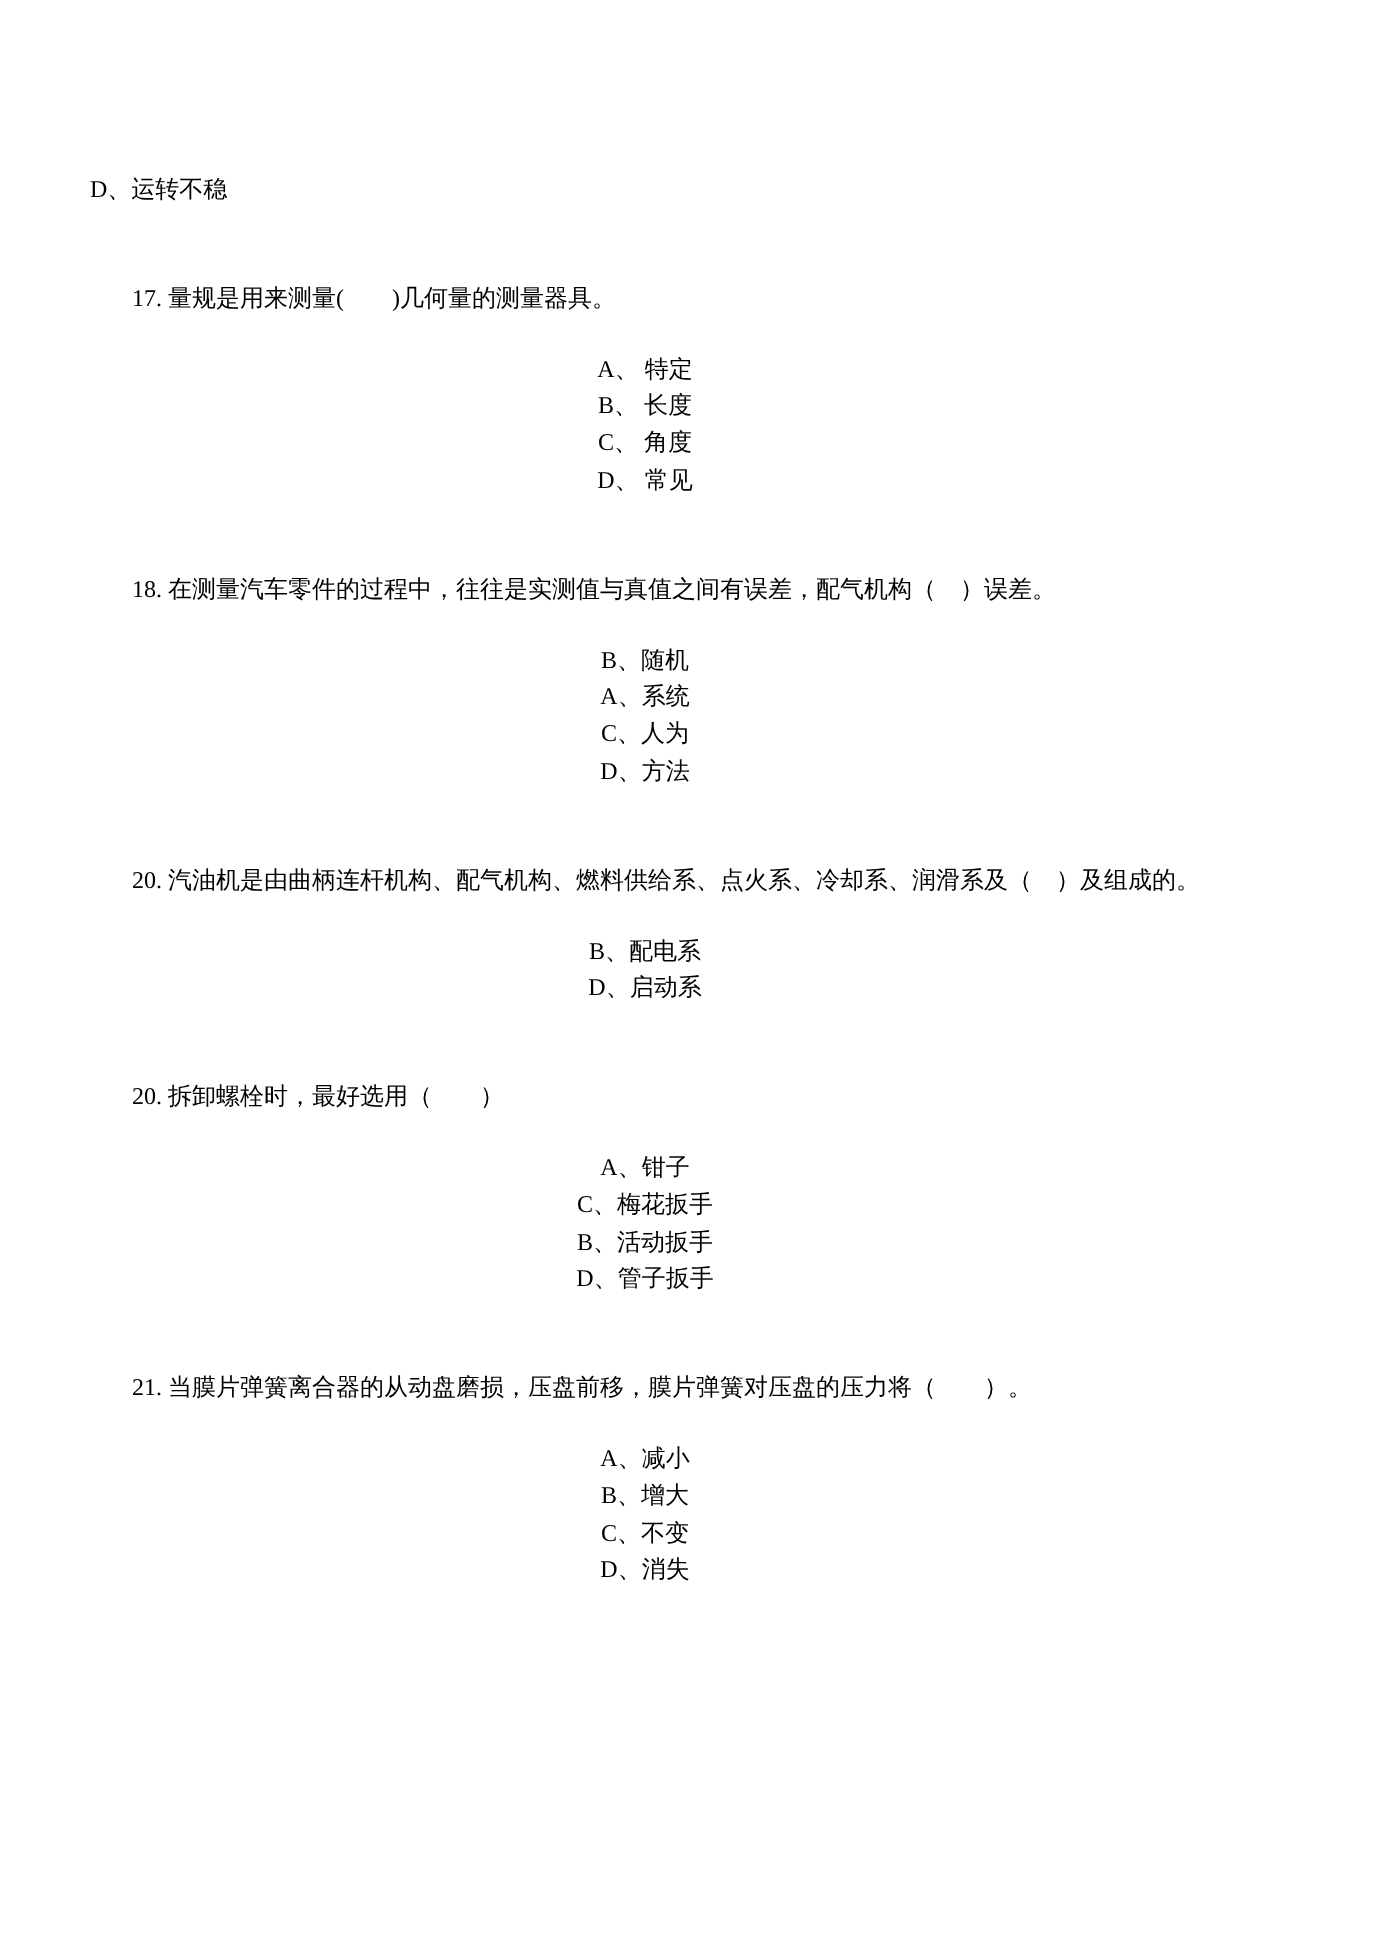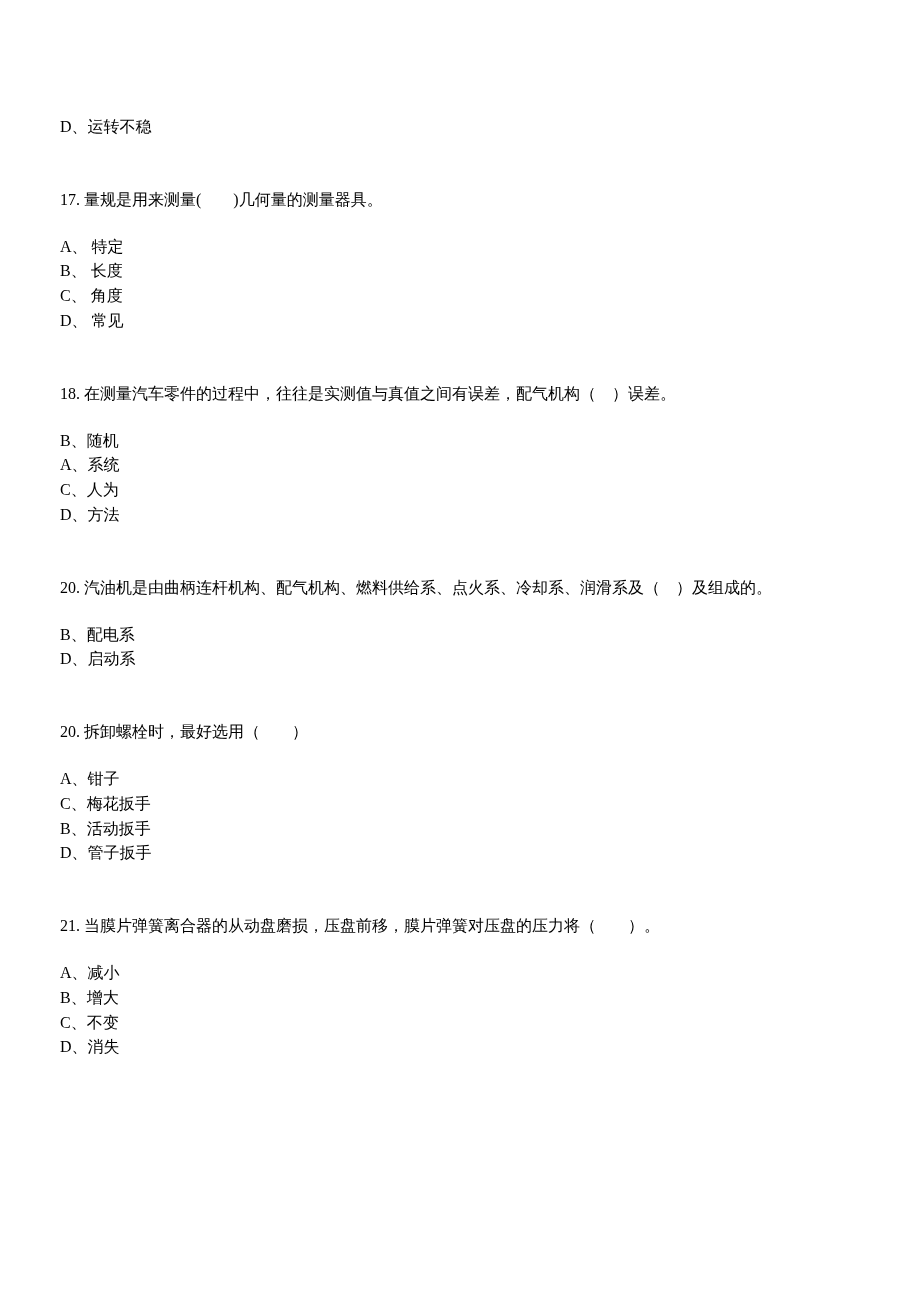--- a/index.html
+++ b/index.html
@@ -18,30 +18,32 @@
     line-height: 1.55;
   }
   .orphan-choice {
     margin-bottom: 48px;
   }
   .question {
     margin-bottom: 48px;
   }
   .q-text {
     margin-bottom: 22px;
+    margin-left: 28px;
   }
   .choices {
     margin: 0;
     padding: 0;
     list-style: none;
   }
   .choices li {
     margin: 0;
     padding: 0;
     line-height: 1.55;
+    text-align: center;
   }
 </style>
 </head>
 <body>
 
 <div class="page">
 
   <div class="orphan-choice">D、运转不稳</div>
 
   <div class="question">

